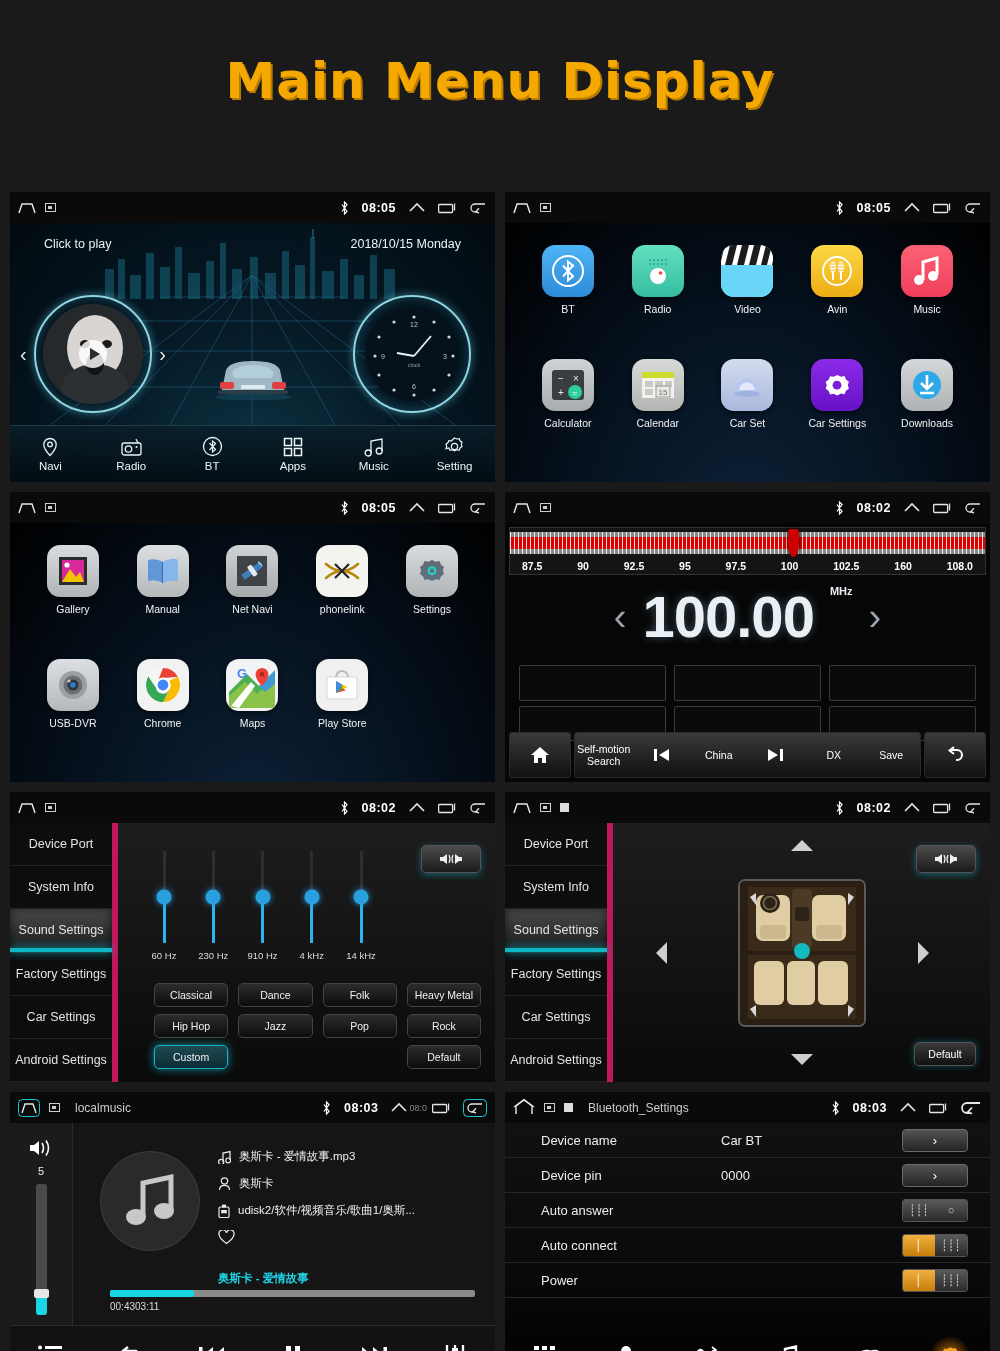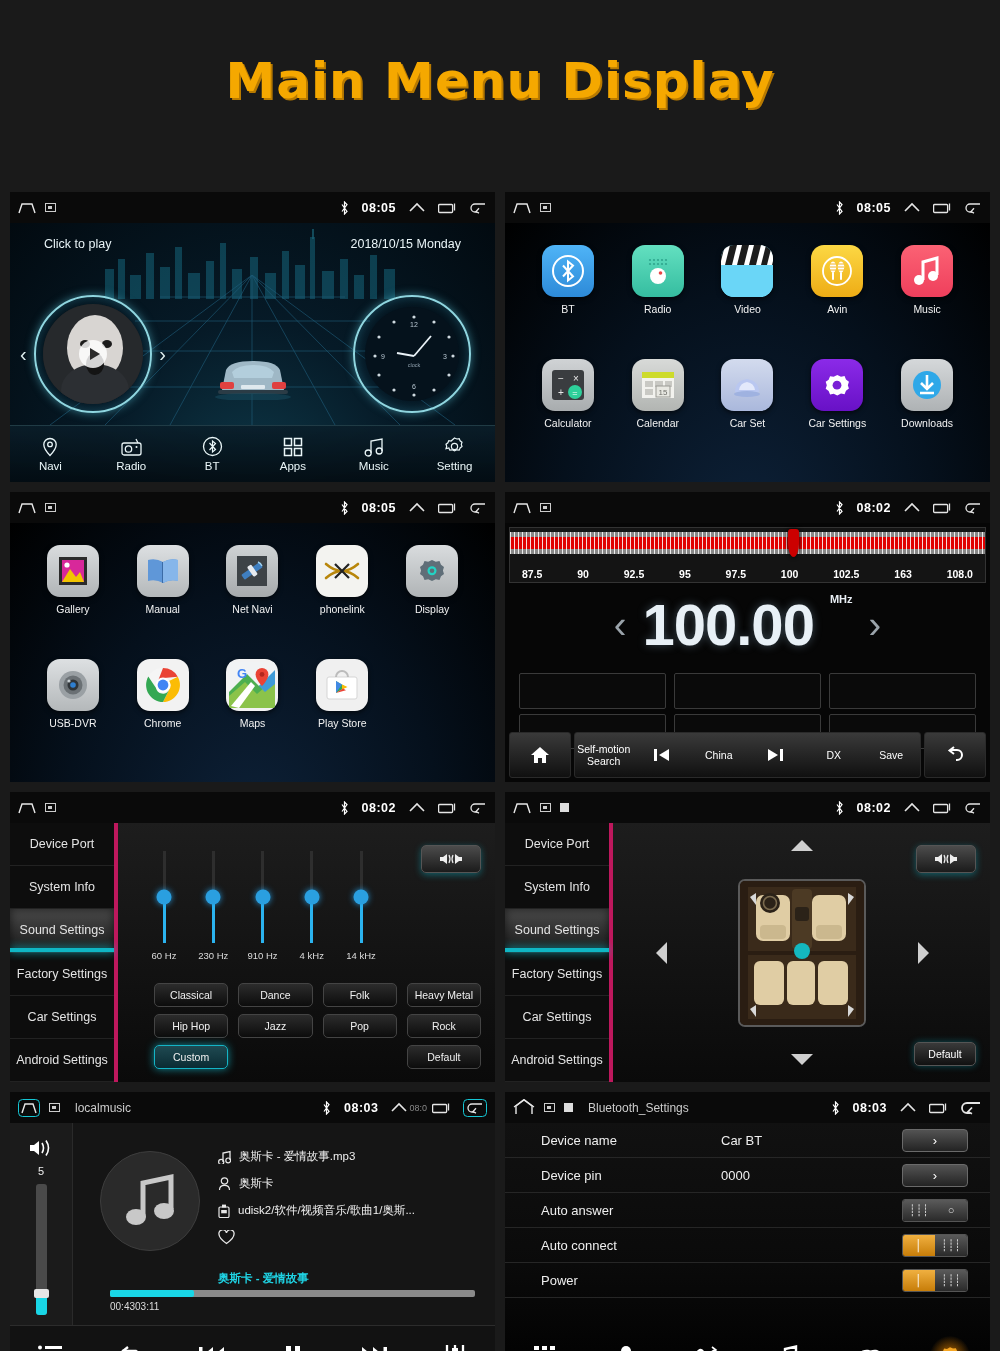--- a/index.html
+++ b/index.html
@@ -66,21 +66,21 @@
   .appgrid{ position:absolute; inset:0; padding:22px 18px 10px;
     display:grid; grid-template-columns:repeat(5,1fr); grid-template-rows:1fr 1fr; }
   .app{ display:flex; flex-direction:column; align-items:center; gap:6px; }
   .app .tile{ width:52px; height:52px; border-radius:13px;
     display:flex; align-items:center; justify-content:center; overflow:hidden;
     box-shadow:0 2px 5px rgba(0,0,0,.6); }
   .app .lbl{ font-size:10.5px; color:#f2f2f2; }
 
   
   .radiobody{ position:absolute; inset:31px 0 0 0; background:#060606; }
-  .scale{ margin:4px 4px 0; height:56px; background:#141414;
+  .scale{ margin:4px 4px 0; height:48px; background:#141414;
     border:1px solid #333; position:relative; }
   .scale .band{ position:absolute; left:0; right:0; top:4px; height:22px;
     background:linear-gradient(180deg,#888 0 5px,#e00000 5px 17px,#888 17px 22px); }
   .ticks{ position:absolute; left:0; right:0; top:4px; height:22px;
     background:repeating-linear-gradient(90deg,rgba(255,255,255,.85) 0 1px,transparent 1px 4px); }
   .marker{ position:absolute; top:1px; width:11px; height:28px; background:#cc0000;
     border-radius:3px 3px 50% 50%; box-shadow:0 0 4px #000; }
   .scale .nums{ position:absolute; bottom:2px; left:0; right:0;
     display:flex; justify-content:space-between; padding:0 12px;
     font-size:10.5px; font-weight:bold; color:#fff; }
@@ -99,21 +99,21 @@
     border-radius:3px; display:flex; align-items:center; justify-content:center;
     font-size:10.5px; color:#fff; text-align:center; line-height:1.15; }
   .rbtn.side{ width:62px; }
   .rmid{ flex:1; display:flex; background:linear-gradient(180deg,#3a3a3a,#101010);
     border:1px solid #2a2a2a; border-radius:3px; }
   .rmid > div{ flex:1; display:flex; align-items:center; justify-content:center;
     font-size:10.5px; text-align:center; line-height:1.15; }
 
   
   .setbody{ position:absolute; inset:31px 0 0 0; background:#0d0d0d; display:flex; }
-  .sidenav{ width:108px; border-right:4px solid #be185d; display:flex; flex-direction:column; }
+  .sidenav{ width:108px; border-right:6px solid #be185d; display:flex; flex-direction:column; }
   .navitem{ flex:1; display:flex; align-items:center; justify-content:center;
     font-size:12.5px; color:#e4e4e4; border-bottom:1px solid #222; position:relative;
     text-align:center; padding:0 2px; }
   .navitem.active{ background:linear-gradient(180deg,#4a4a4a,#1a1a1a);
     box-shadow:inset 0 0 10px rgba(0,0,0,.6); }
   .navitem.active:after{ content:""; position:absolute; left:0; right:0; bottom:0;
     height:4px; background:#0fb6c4; box-shadow:0 0 9px #0fb6c4; }
   .setmain{ flex:1; position:relative;
     background:linear-gradient(180deg,#1d1d1d,#0a0a0a); }
   .eqwrap{ position:absolute; left:22px; top:28px; right:110px; height:120px;
@@ -704,21 +704,21 @@
         </div>
 
         <div class="app">
           <div class="tile" style="background:linear-gradient(180deg,#d9dcde,#b0b4b6)">
             <svg width="34" height="34" viewBox="0 0 34 34">
                 <path d="M17 2 l3.8 1.7 3.7-.6 1.5 3.6 3 2.2-1.1 3.6 1.1 3.6-3 2.2-1.5 3.6-3.7-.6L17 23l-3.8-1.7-3.7 .6-1.5-3.6-3-2.2 1.1-3.6L5 8.9l3-2.2 1.5-3.6 3.7 .6z" fill="#5f6e78" transform="translate(0,4)"></path>
                 <circle cx="17" cy="16.8" r="4.5" fill="#23d3c4"></circle>
                 <circle cx="17" cy="16.8" r="2.3" fill="#5f6e78"></circle>
               </svg>
           </div>
-          <div class="lbl">Display</div>
+          <div class="lbl">Settings</div>
         </div>
 
         <div class="app">
           <div class="tile" style="background:linear-gradient(180deg,#dde0e2,#b4b8ba)">
             <svg width="36" height="36" viewBox="0 0 36 36">
                 <circle cx="18" cy="18" r="14" fill="#9aa0a4"></circle>
                 <circle cx="18" cy="18" r="9.5" fill="#6a7074"></circle>
                 <circle cx="18" cy="18" r="5.5" fill="#2f3438"></circle>
                 <circle cx="18" cy="18" r="2.8" fill="#2f7fd0"></circle>
                 <circle cx="14" cy="14" r="1.6" fill="#dfe6ea" opacity=".8"></circle>
@@ -826,21 +826,21 @@
         <div class="ticks"></div>
         <div class="marker" style="left:58.5%"></div>
         <div class="nums">
           <span>87.5</span>
           <span>90</span>
           <span>92.5</span>
           <span>95</span>
           <span>97.5</span>
           <span>100</span>
           <span>102.5</span>
-          <span>163</span>
+          <span>160</span>
           <span>108.0</span>
         </div>
       </div>
 
       <div class="freqrow">
         <span class="chev">‹</span>
         <span class="freq">100.00</span>
         <span class="mhz">MHz</span>
         <span class="chev">›</span>
       </div>

